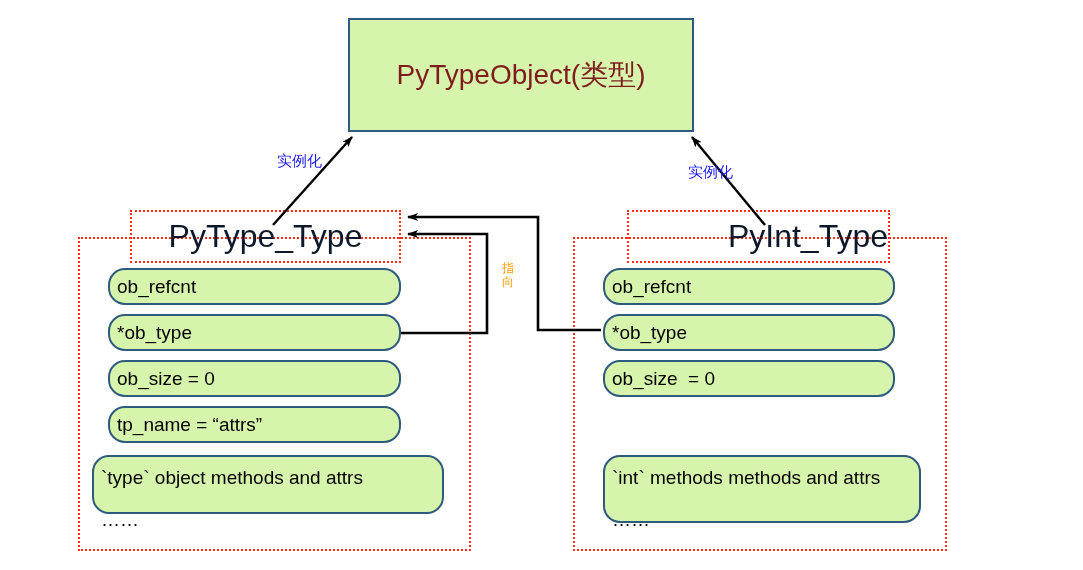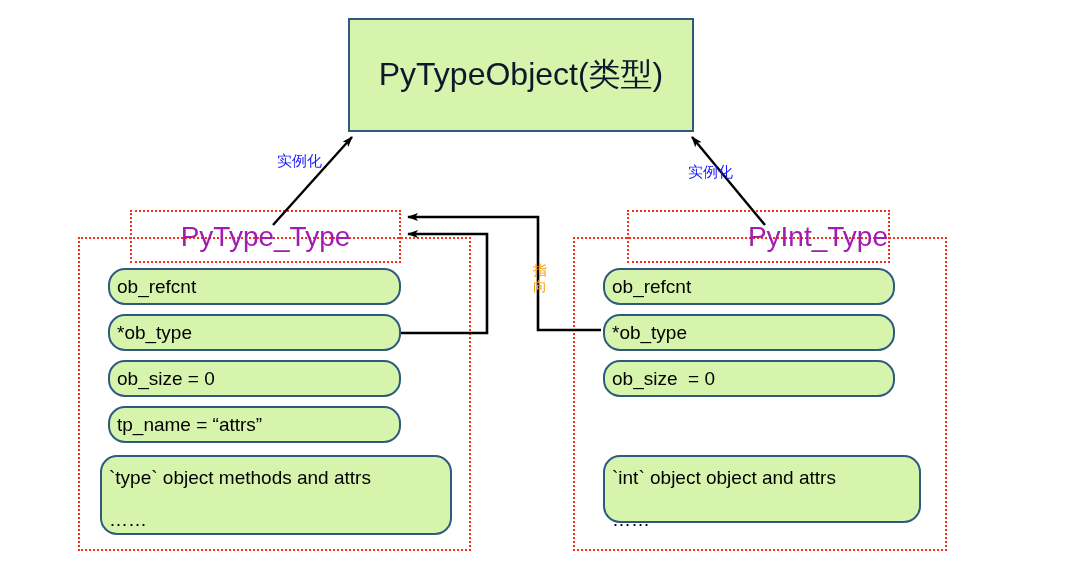--- a/index.html
+++ b/index.html
@@ -28,22 +28,22 @@
   .top-box {
     left: 348px;
     top: 18px;
     width: 346px;
     height: 114px;
     display: flex;
     align-items: center;
     justify-content: center;
   }
   .top-box .label {
-    font-size: 32px;
-    color: #0f172a;
+    font-size: 28px;
+    color: #7f1d1d;
     line-height: 1.1;
     white-space: nowrap;
   }
   .field {
     display: flex;
     align-items: center;
     padding-left: 7px;
     box-sizing: border-box;
     border-radius: 17px;
   }
@@ -71,22 +71,22 @@
     border: 2px dotted #ff2b18;
     box-sizing: border-box;
     background: transparent;
   }
   .title-frame {
     display: flex;
     align-items: center;
     justify-content: center;
   }
   .title-frame .tlabel {
-    font-size: 28px;
-    color: #a21caf;
+    font-size: 32px;
+    color: #0f172a;
     white-space: nowrap;
   }
 
   
   #wires {
     position: absolute;
     left: 0;
     top: 0;
     width: 1083px;
     height: 570px;
@@ -95,26 +95,25 @@
 
   
   .edge-label {
     position: absolute;
     font-size: 15px;
     color: #1a1aff;
     white-space: nowrap;
   }
   .edge-label-v {
     position: absolute;
-    font-size: 14px;
+    font-size: 12px;
     color: #ff9900;
     width: 16px;
     line-height: 1.15;
     text-align: center;
-    margin-left: 32px;
   }
 </style>
 </head>
 <body>
 
 <div id="canvas">
 
   <div class="dotted" style="left:78px; top:237px; width:393px; height:314px;"></div>
   <div class="dotted" style="left:573px; top:237px; width:374px; height:314px;"></div>
 
@@ -134,36 +133,36 @@
   </div>
   <div class="gbox field" style="left:108px; top:314px; width:293px; height:37px;">
     <span class="ftext">*ob_type</span>
   </div>
   <div class="gbox field" style="left:108px; top:360px; width:293px; height:37px;">
     <span class="ftext">ob_size = 0</span>
   </div>
   <div class="gbox field" style="left:108px; top:406px; width:293px; height:37px;">
     <span class="ftext">tp_name = “attrs”</span>
   </div>
-  <div class="gbox field tall" style="left:100px; top:455px; width:352px; height:80px;">
+  <div class="gbox field tall" style="left:92px; top:455px; width:352px; height:59px;">
     <span class="ftext">`type` object methods and attrs</span>
     <span class="ftext second">……</span>
   </div>
 
   <div class="gbox field" style="left:603px; top:268px; width:292px; height:37px;">
     <span class="ftext">ob_refcnt</span>
   </div>
   <div class="gbox field" style="left:603px; top:314px; width:292px; height:37px;">
     <span class="ftext">*ob_type</span>
   </div>
   <div class="gbox field" style="left:603px; top:360px; width:292px; height:37px;">
     <span class="ftext">ob_size  = 0</span>
   </div>
   <div class="gbox field tall" style="left:603px; top:455px; width:318px; height:68px;">
-    <span class="ftext">`int` object object and attrs</span>
+    <span class="ftext">`int` methods methods and attrs</span>
     <span class="ftext second">……</span>
   </div>
 
   <svg id="wires" viewBox="0 0 1083 570">
     <defs>
       <marker id="arrowhead" markerWidth="11" markerHeight="8" refX="10" refY="4" orient="auto" markerUnits="userSpaceOnUse">
         <path d="M0,0 L11,4 L0,8 L2.6,4 Z" fill="#000000"></path>
       </marker>
     </defs>
 

